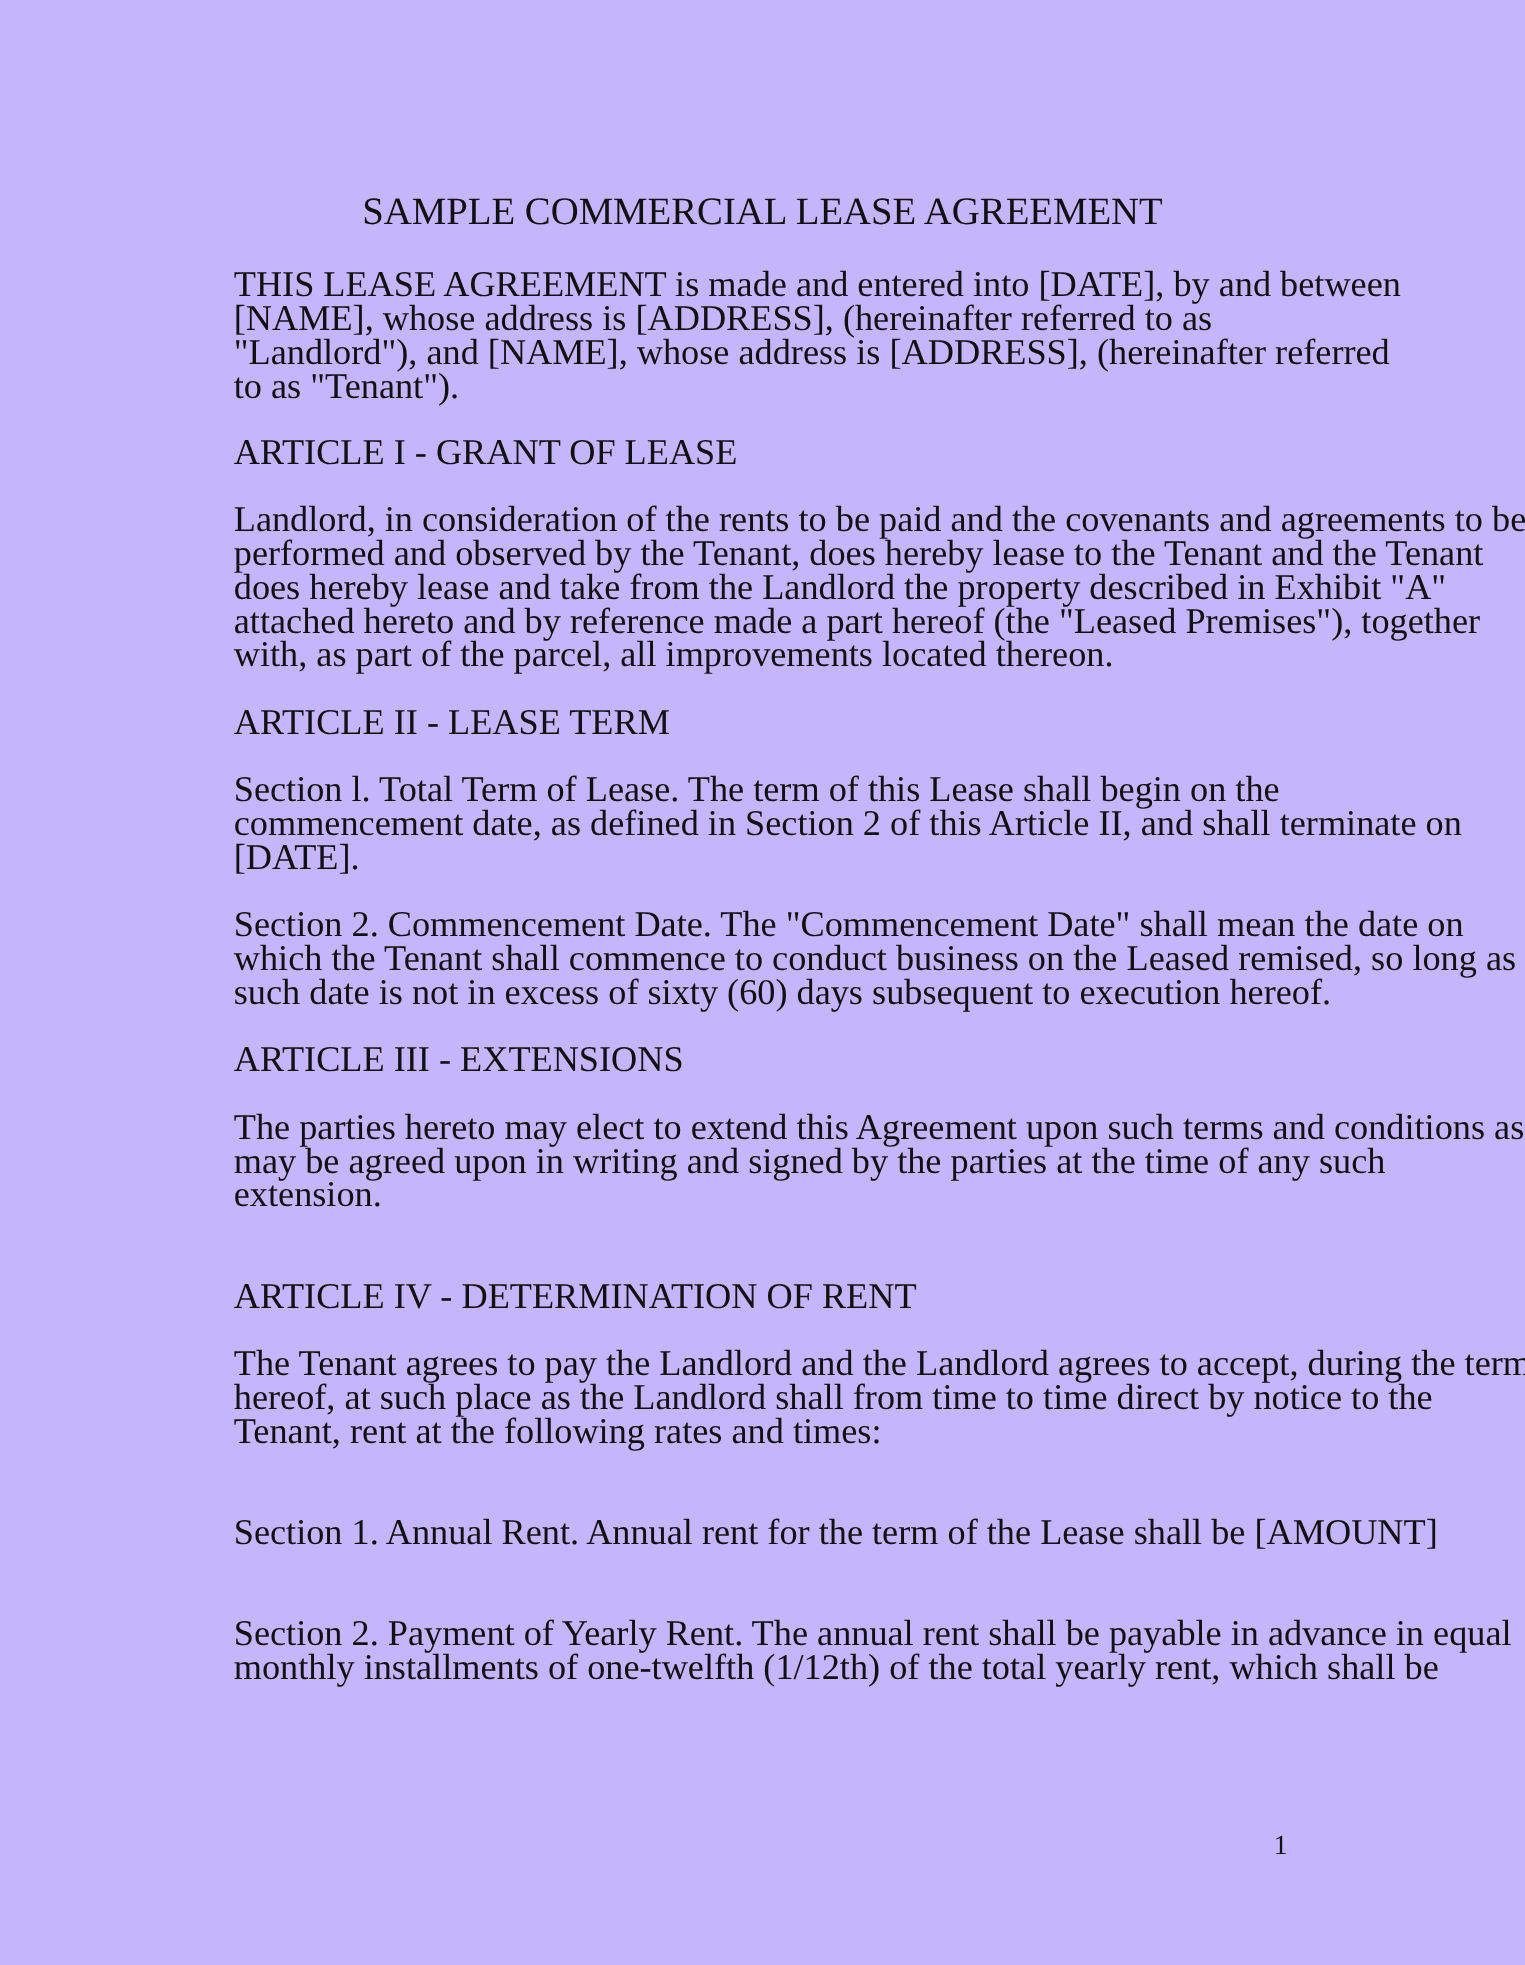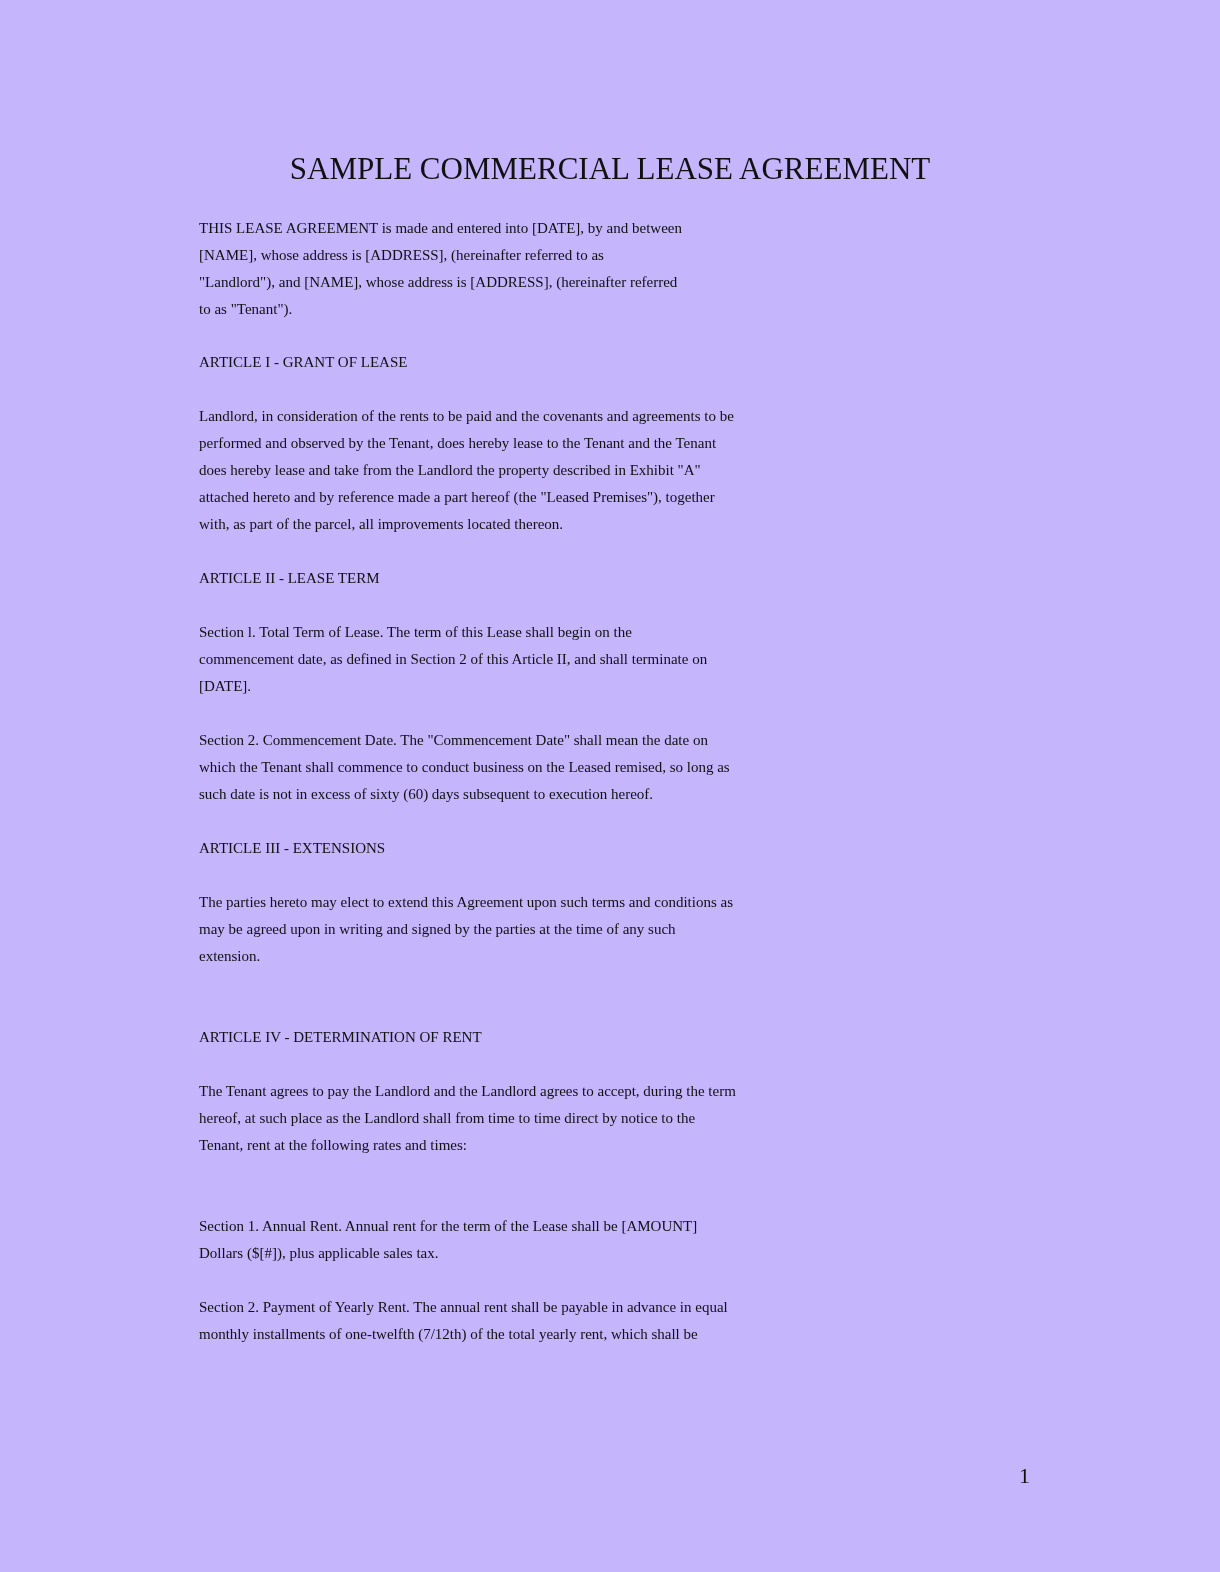--- a/index.html
+++ b/index.html
@@ -28,22 +28,22 @@
       left: 0;
       width: 1220px;
       top: 150px;
       text-align: center;
       font-size: 31px;
       line-height: 38px;
       letter-spacing: 0px;
     }
     .block {
       position: absolute;
-      left: 199px;
-      font-size: 15px;
+      left: 187px;
+      font-size: 29px;
       line-height: 27px;
       white-space: nowrap;
     }
     .line {
       display: block;
       height: 27px;
     }
     .page-number {
       position: absolute;
       left: 1000px;
@@ -105,22 +105,21 @@
   <div class="block" style="top:1078px;">
     <span class="line">The Tenant agrees to pay the Landlord and the Landlord agrees to accept, during the term</span>
     <span class="line">hereof, at such place as the Landlord shall from time to time direct by notice to the</span>
     <span class="line">Tenant, rent at the following rates and times:</span>
   </div>
   <div class="block" style="top:1024px;">
     <span class="line">ARTICLE IV - DETERMINATION OF RENT</span>
   </div>
   <div class="block" style="top:1213px;">
     <span class="line">Section 1.  Annual Rent.  Annual rent for the term of the Lease shall be [AMOUNT]</span>
-    <span class="line">Dollars ($[#]), plus applicable sales tax.</span>
   </div>
   <div class="block" style="top:1294px;">
     <span class="line">Section 2.  Payment of Yearly Rent.  The annual rent shall be payable in advance in equal</span>
-    <span class="line">monthly installments of one-twelfth (7/12th) of the total yearly rent, which shall be</span>
+    <span class="line">monthly installments of one-twelfth (1/12th) of the total yearly rent, which shall be</span>
   </div>
 
   <div class="page-number">1</div>
 
 </div>
 
 </body></html>

